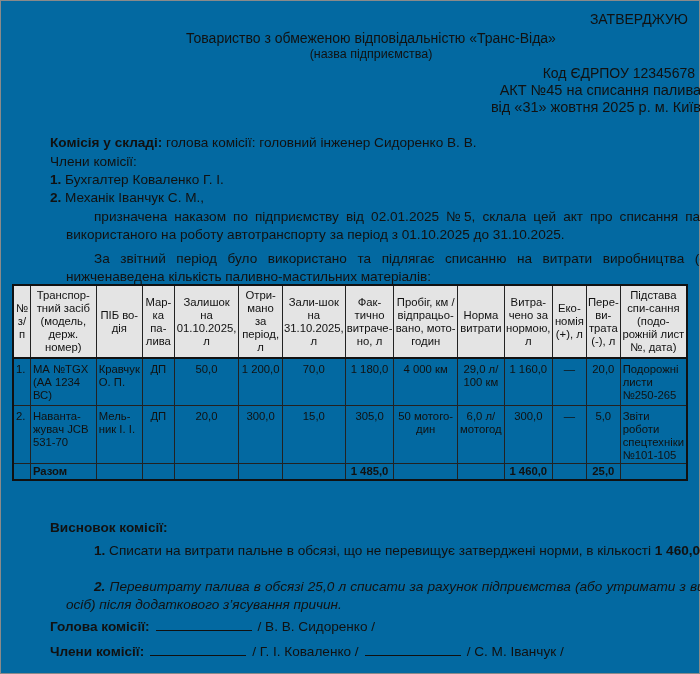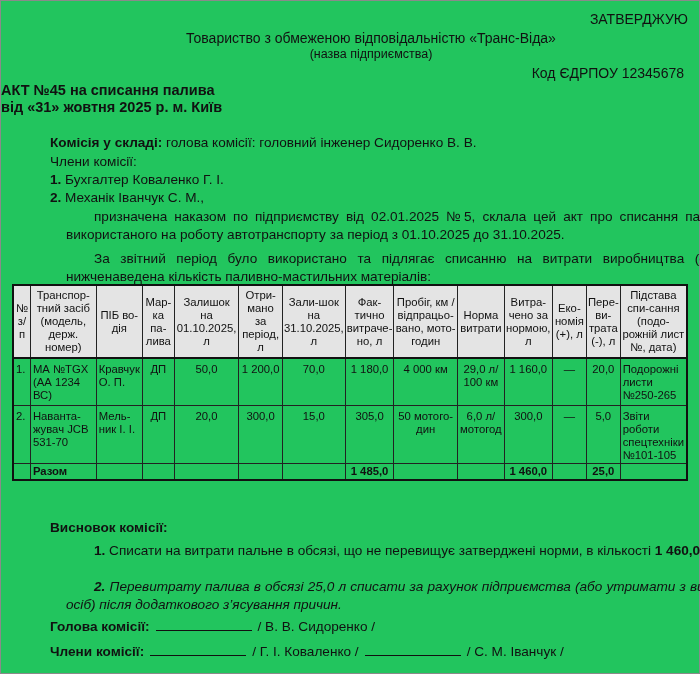--- a/index.html
+++ b/index.html
@@ -1,27 +1,27 @@
 <!DOCTYPE html>
 <html><head>
 <meta charset="utf-8">
 <style>
   html, body { margin: 0; padding: 0; background: #ffffff; }
   body { width: 700px; height: 674px; overflow: hidden; }
   .page {
     position: relative; width: 698px; height: 672px;
-    border: 1px solid #8a8a8a; background: #22c55e;
+    border: 1px solid #8a8a8a; background: #0369a1;
     font-family: "Liberation Sans", "DejaVu Sans", sans-serif;
     color: #111; font-size: 13.6px; line-height: 18px;
   }
   .approve { position: absolute; top: 9px; right: 11px; font-size: 14px; }
   .org { position: absolute; top: 28px; left: 0; width: 740px; text-align: center; font-size: 14px; }
   .org-note { position: absolute; top: 44px; left: 0; width: 740px; text-align: center; font-size: 12.5px; }
-  .edrpou { position: absolute; top: 63px; right: 15px; font-size: 14px; }
-  .title { position: absolute; top: 81px; left: 0; width: 700px; text-align: left; font-weight: bold; font-size: 14.5px; line-height: 17px; }
+  .edrpou { position: absolute; top: 63px; right: 4px; font-size: 14px; }
+  .title { position: absolute; top: 81px; left: 0; width: 700px; text-align: right; font-weight: normal; font-size: 14.5px; line-height: 17px; }
   .body-text { position: absolute; left: 21px; width: 668px; }
   .indent { text-indent: 28px; margin-left: 44px; }
   .justify { text-align: justify; text-align-last: left; }
   b { font-weight: bold; }
   .commission { top: 133px; left: 49px; }
   .members-label { top: 152px; left: 49px; }
   .member1 { top: 170px; left: 49px; }
   .member2 { top: 188px; left: 49px; }
   .p1 { top: 207px; }
   .p2 { top: 249px; }

